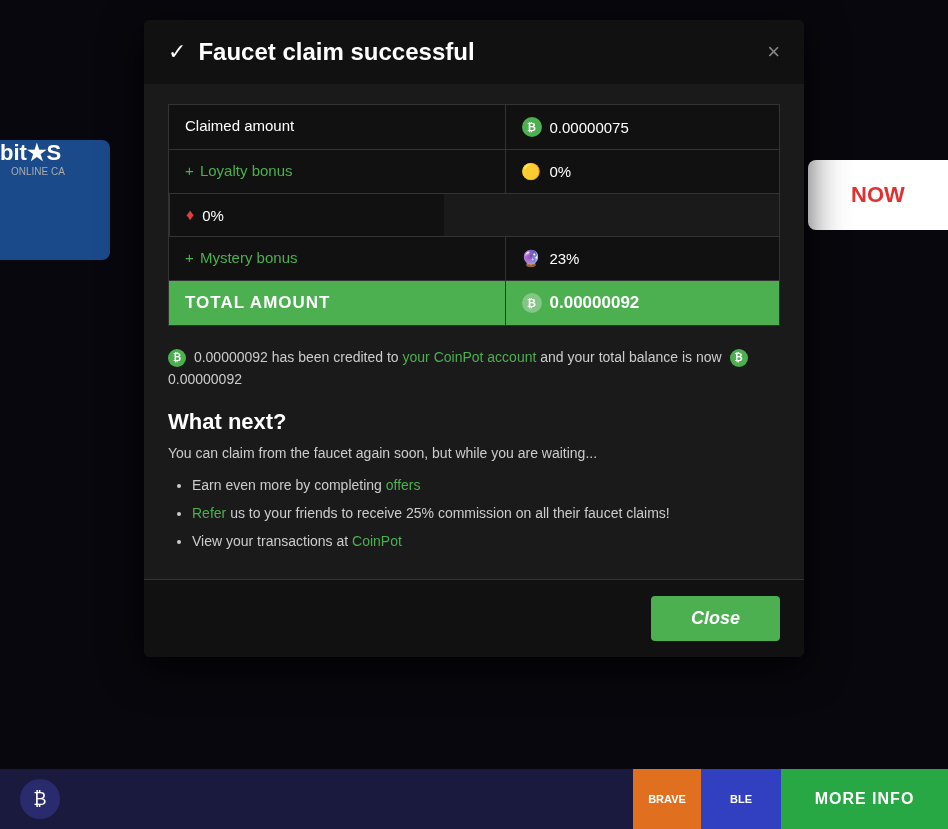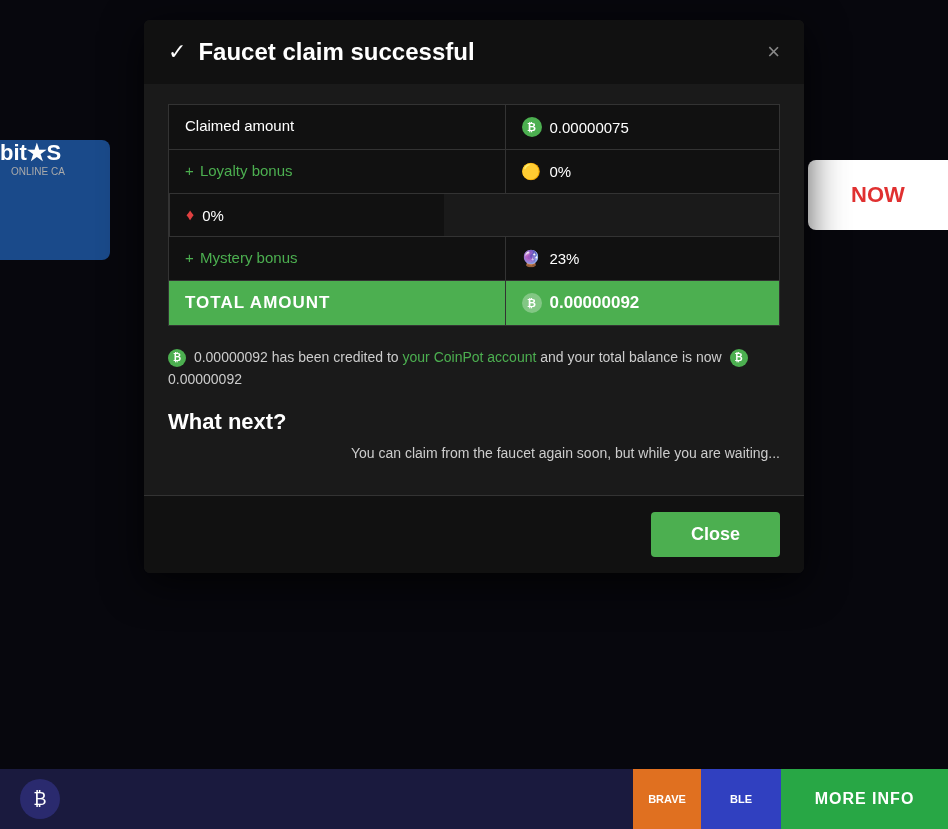--- a/index.html
+++ b/index.html
@@ -185,21 +185,20 @@
       color: white;
       font-size: 22px;
       font-weight: bold;
       margin: 18px 0 10px;
     }
 
     .desc-text {
       color: #ccc;
       font-size: 14px;
       margin-bottom: 10px;
-      text-align: right;
     }
 
     .bullet-list {
       list-style: disc;
       padding-left: 24px;
       color: #ccc;
       font-size: 14px;
       line-height: 2;
     }
 
@@ -213,20 +212,21 @@
 
     .close-action-btn {
       background: #4caf50;
       color: white;
       border: none;
       padding: 12px 40px;
       font-size: 18px;
       font-weight: bold;
       border-radius: 4px;
       cursor: pointer;
+      font-style: italic;
     }
 
     .table-container {
       border: 1px solid #333;
       overflow: hidden;
       margin-bottom: 20px;
     }
 
     .table-row {
       display: flex;
@@ -370,20 +370,34 @@
     0.00000092 has been credited to
     <a class="green-link" href="#">your CoinPot account</a>
     and your total balance is now
     <span style="display:inline-flex;align-items:center;justify-content:center;width:18px;height:18px;background:#4caf50;border-radius:50%;color:white;font-size:10px;font-weight:bold;vertical-align:middle;margin:0 4px;">₿</span>
     0.00000092
   </p>
 
     <h2 class="what-next">What next?</h2>
     <p class="desc-text">You can claim from the faucet again soon, but while you are waiting...</p>
 
+    <ul class="bullet-list">
+      <li>
+        <span>Earn even more by completing</span>
+        <a class="green-link" href="#">offers</a>
+      </li>
+      <li>
+        <a class="green-link" href="#">Refer</a>
+        <span> us to your friends to receive 25% commission on all their faucet claims!</span>
+      </li>
+      <li>
+        <span>View your transactions at</span>
+        <a class="green-link" href="#">CoinPot</a>
+      </li>
+    </ul>
 
   </div>
 
   <div class="modal-footer">
     <button class="close-action-btn">Close</button>
   </div>
 
 </div>
 
 </body></html>

